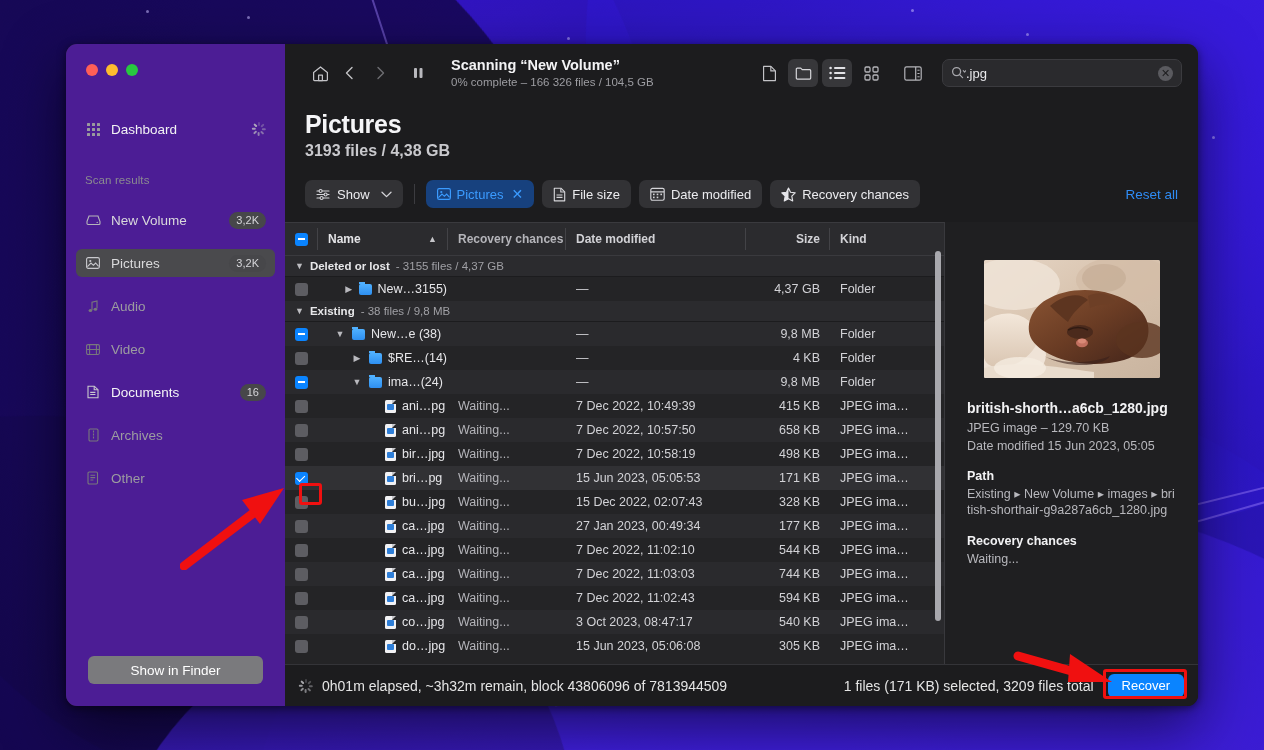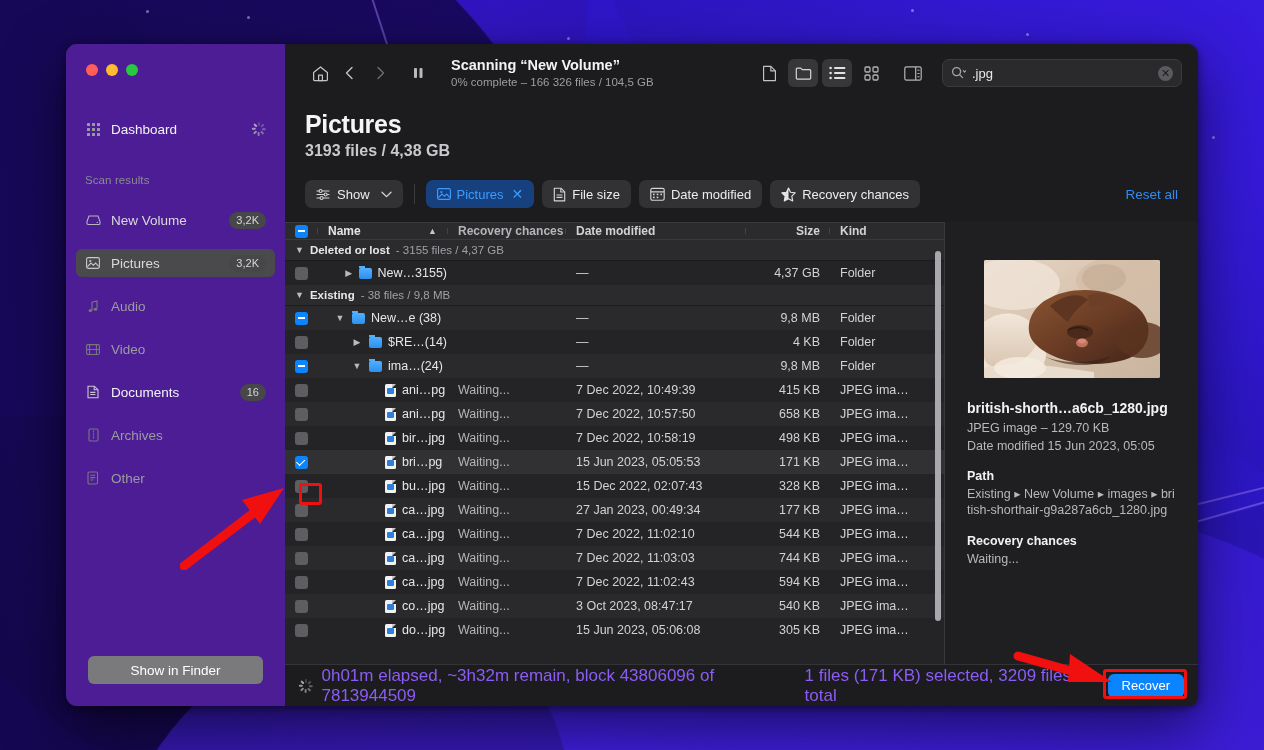--- a/index.html
+++ b/index.html
@@ -95,21 +95,21 @@
   }
   .tb-ico.dimmed { color:#6e6e73; }
   .tb-ico.boxed { background:#37373a; }
   #scan-title { margin-left:18px; min-width:0; }
   #scan-title .t1 { color:#f3f3f5; font-size:14.5px; font-weight:700; line-height:18px; white-space:nowrap;}
   #scan-title .t2 { color:#9d9da2; font-size:11.5px; line-height:16px; white-space:nowrap;}
   #tb-right { margin-left:auto; display:flex; align-items:center; gap:4px; }
   #search {
     margin-left:10px; width:240px; height:28px; border-radius:7px;
     background:#2a2a2d; border:1px solid #3b3b3f;
-    display:flex; align-items:center; gap:6px; padding: 0 8px; color:#e6e6e9;
+    display:flex; align-items:center; padding: 0 8px; color:#e6e6e9;
   }
   #search .q { color:#a6a6ab; display:flex; align-items:center; gap:1px; }
   #search .val { font-size:13px; flex:1; color:#e9e9ec; }
   #search .clr {
     width:15px;height:15px;border-radius:50%;background:#5a5a5f;color:#1c1c1e;
     display:flex;align-items:center;justify-content:center;font-size:11px;cursor:pointer;line-height:1;
   }
 
   #page-head { padding: 8px 20px 0; }
   #page-head h1 { color:#f5f5f7; font-size:25px; font-weight:700; letter-spacing:-.3px; }
@@ -125,21 +125,21 @@
   .chip.blue { background:#17417e; color:#3b9bff; }
   .chip.blue .gl { color:#3b9bff; }
   .chip .x { color:#3b9bff; font-size:14px; margin-left:2px; }
   .divider-v { width:1px; height:20px; background:#3c3c40; margin: 0 3px; }
   #reset-all { margin-left:auto; color:#2f8cf5; font-size:13.5px; cursor:pointer; }
 
   
   #content { flex:1; display:flex; min-height:0; }
   #table-wrap { flex:1; min-width:0; display:flex; flex-direction:column; background:#242426; position:relative;}
   #thead {
-    height:18px; display:flex; align-items:flex-end; background:#2b2b2e;
+    height:34px; display:flex; align-items:flex-end; background:#2b2b2e;
     border-top:1px solid #3a3a3e; border-bottom:1px solid #3a3a3e;
     color:#e4e4e7; font-size:12px; font-weight:700;
   }
   .th { position:relative; padding-left:11px; display:flex; align-items:center; height:100%; }
   .th + .th::before { content:""; position:absolute; left:0; top:5px; bottom:5px; width:1px; background:#434347; }
   .th.c-chk { width:32px; justify-content:center; padding-left:0; }
   .th.c-name { width:130px; }
   .th.c-rec  { width:118px; }
   .th.c-date { width:180px; }
   .th.c-size { width:84px; }
@@ -193,21 +193,21 @@
   #pv-name { color:#f2f2f4; font-size:14px; font-weight:700; margin-top:22px; line-height:17px; }
   .pv-line { color:#b8b8bd; font-size:12.5px; margin-top:4px; }
   .pv-h { color:#f2f2f4; font-size:12.5px; font-weight:700; margin-top:16px; }
   .pv-p { color:#b8b8bd; font-size:12.5px; margin-top:3px; line-height:16px; word-break:break-all; }
 
   
   #status {
     height:42px; background:#1c1c1e; border-top:1px solid #343438;
     display:flex; align-items:center; padding: 0 14px; gap:9px;
   }
-  #status .txt { color:#8b5cf6; font-size:17px; }
+  #status .txt { color:#e5e5e5; font-size:14px; }
   #status .right { margin-left:auto; display:flex; align-items:center; gap:14px; }
   #recover {
     background:#0a84ff; color:#fff; border:none; border-radius:6px;
     height:24px; padding: 0 14px; font-size:13px; cursor:pointer; font-family:inherit; font-weight:400;
   }
 
   
   #overlay { position:absolute; inset:0; pointer-events:none; }
   .red-box { position:absolute; border:3px solid #f01010; border-radius:3px; }
   .arrow { position:absolute; }

